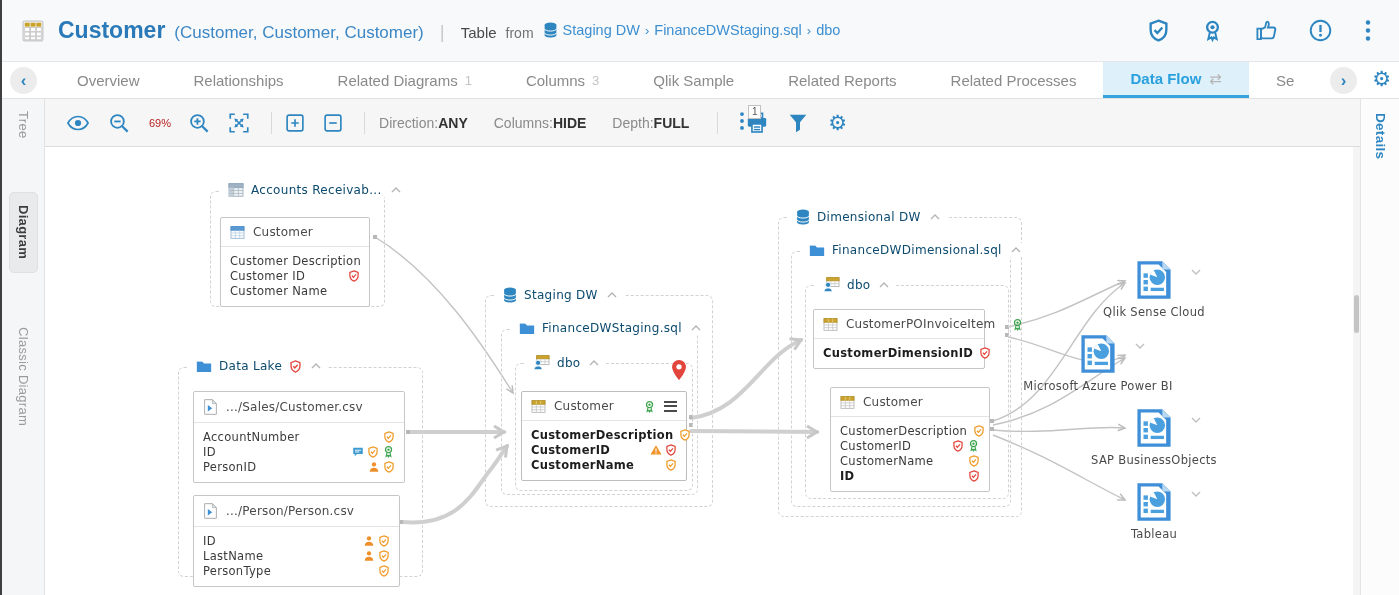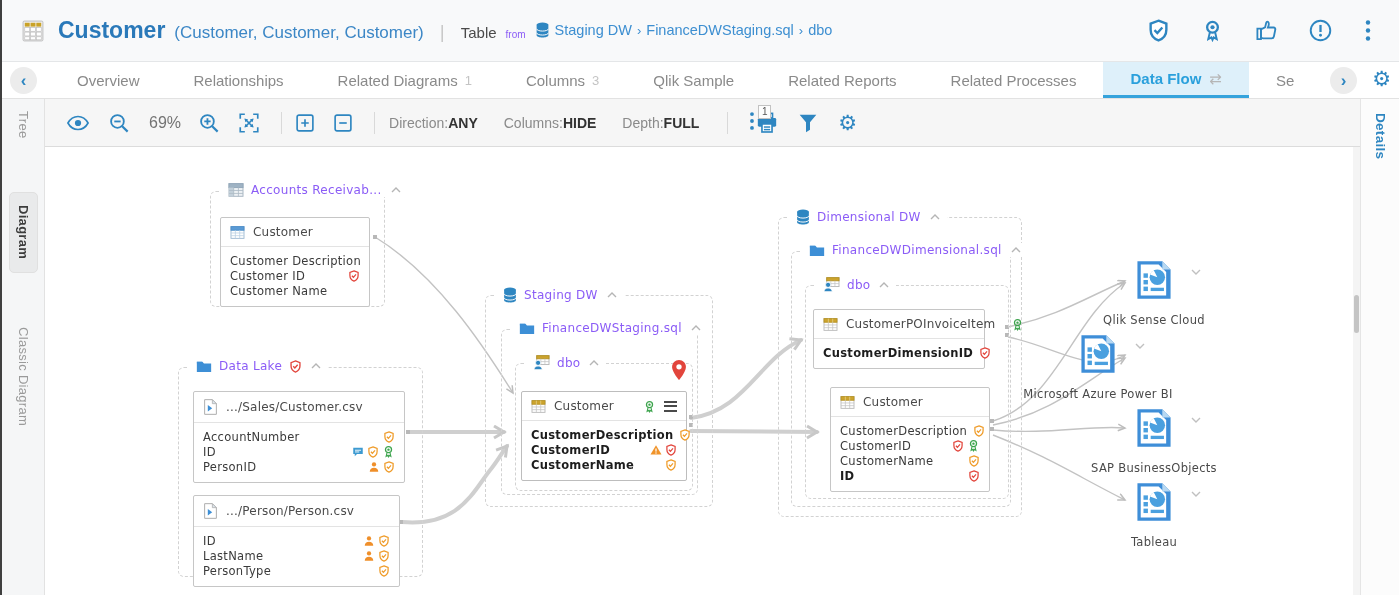--- a/index.html
+++ b/index.html
@@ -7,42 +7,42 @@
   .app { position:relative; width:1399px; height:595px; background:#fff; overflow:hidden; }
   .app::before { content:""; position:absolute; left:0; top:0; width:2px; height:100%; background:#3f3f3f; z-index:50; }
 
   
   .hdr { position:absolute; left:2px; top:0; right:0; height:62px; background:#f8f9fa; border-bottom:1px solid #e4e6e8; display:flex; align-items:center; padding:0 26px 0 20px; }
   .hdr .titlewrap { display:flex; align-items:baseline; margin-left:14px; white-space:nowrap; }
   .hdr .title { font-size:23px; color:#2a79b9; font-weight:600; }
   .hdr .aliases { font-size:17px; color:#3c87c6; margin-left:9px; }
   .hdr .vsep { color:#c9c9c9; font-size:19px; margin:0 16px; font-weight:300; }
   .hdr .otype { font-size:15px; color:#4a4a4a; }
-  .hdr .fromw { font-size:10px; color:#8b5cf6; margin:0 9px; }
+  .hdr .fromw { font-size:14px; color:#737373; margin:0 9px; }
   .crumb { display:flex; align-items:center; gap:5px; font-size:14.5px; color:#3d8fd1; }
   .crumb .sep { color:#3d8fd1; font-size:13px; }
   .hdr-icons { margin-left:auto; display:flex; align-items:center; gap:31px; color:#2e86c1; }
   .hdr-icons .hic { width:23px; height:23px; cursor:pointer; }
 
   
   .tabbar { position:absolute; left:2px; top:62px; right:0; height:37px; background:#fff; border-bottom:1px solid #e2e2e2; display:flex; align-items:stretch; padding-left:48px; overflow:hidden; }
   .circbtn { position:absolute; top:5px; width:27px; height:27px; border-radius:50%; background:#ececec; color:#2e86c1; display:flex; align-items:center; justify-content:center; font-size:17px; font-weight:bold; cursor:pointer; z-index:5; }
   .circbtn.left { left:8px; }
   .circbtn.right { right:42px; }
   .tab { display:flex; align-items:center; padding:0 27px; font-size:15px; color:#8a8a8a; cursor:pointer; white-space:nowrap; }
   .tab .cnt { margin-left:7px; font-size:13px; color:#c4c4c4; }
   .tab.active { color:#2aa0dc; background:#def0fa; border-bottom:3px solid #35a3dc; font-weight:600; }
   .tab.active .flow { color:#b6b6b6; font-weight:400; margin-left:8px; font-size:15px; }
   .tabgear { position:absolute; right:8px; top:6px; font-size:21px; color:#2e86c1; cursor:pointer; line-height:1; }
 
   
   .toolbar { position:absolute; left:45px; top:99px; width:1315px; height:48px; background:#f6f6f6; border-bottom:1px solid #dcdcdc; display:flex; align-items:center; padding:0 12px 0 22px; color:#2e86c1; }
   .tbtn { display:flex; align-items:center; justify-content:center; cursor:pointer; margin-right:20px; }
   .tsep { width:1px; height:22px; background:#d9d9d9; margin:0 14px 0 2px; }
-  .zoomlevel { font-size:16px; color:#737373; margin-right:18px; }
+  .zoomlevel { font-size:11px; color:#b91c1c; margin-right:18px; }
   .tchip { font-size:14px; color:#8a8a8a; margin:0 26px 0 0; cursor:pointer; white-space:nowrap; }
   .tchip b { color:#333; font-weight:700; }
   .kebabwrap { position:relative; cursor:pointer; margin-left:6px; }
   .kb-badge { position:absolute; left:10px; top:-6px; min-width:13px; height:14px; background:#fdfdfd; border:1px solid #c2c2c2; font-size:10px; color:#555; display:flex; align-items:center; justify-content:center; padding:0 2px; }
   .qfind { margin-left:auto; display:flex; align-items:center; background:#e9e9e9; border-radius:4px; width:372px; height:35px; padding:0 12px; margin-right:20px; }
   .qfind input { border:none; outline:none; background:transparent; font-size:16px; color:#555; margin-left:10px; width:100%; font-family:"Liberation Sans",sans-serif; }
   .qfind input::placeholder { color:#a8a8a8; }
   .gear { font-size:21px; color:#2e86c1; line-height:1; cursor:pointer; }
 
   
@@ -52,34 +52,34 @@
   .rstrip { position:absolute; right:0; top:99px; width:39px; bottom:0; background:#fcfcfc; border-left:1px solid #e5e5e5; display:flex; justify-content:center; padding-top:14px; z-index:6; }
   .rstrip .vtab { color:#2e86c1; font-weight:700; font-size:13.5px; }
 
   
   .canvas { position:absolute; left:45px; top:147px; width:1315px; height:448px; background:#fff; overflow:hidden; }
   .edges { position:absolute; left:0; top:0; z-index:1; }
   .vsb { position:absolute; right:0; top:0; bottom:0; width:7px; background:#f4f4f4; z-index:4; }
   .vsb .thumb { position:absolute; left:1px; width:5px; top:148px; height:38px; background:#c4c4c4; border-radius:3px; cursor:pointer; }
 
   .grp { position:absolute; border:1px dashed #d2d2d2; border-radius:6px; z-index:1; }
-  .grp-label { position:absolute; top:-9px; left:10px; background:#fff; padding:0 7px; display:flex; align-items:center; gap:7px; color:#8b5cf6; font:12px "DejaVu Sans", sans-serif; letter-spacing:.3px; white-space:nowrap; }
+  .grp-label { position:absolute; top:-9px; left:10px; background:#fff; padding:0 7px; display:flex; align-items:center; gap:7px; color:#0c4a6e; font:12px "DejaVu Sans", sans-serif; letter-spacing:.3px; white-space:nowrap; }
   .grp-chev { color:#b5b5b5; margin-left:2px; cursor:pointer; display:flex; }
 
   .node { position:absolute; background:#fff; border:1px solid #c6c6c6; border-radius:2px; z-index:2; font-family:"DejaVu Sans", sans-serif; cursor:pointer; }
   .nhead { display:flex; align-items:center; gap:8px; padding:7px 9px; border-bottom:1px solid #e3e3e3; color:#4a4a4a; font-size:12px; letter-spacing:.2px; white-space:nowrap; }
   .nhead .sp { flex:1; }
   .nrows { padding:6px 9px 8px; }
   .nrow { display:flex; align-items:center; gap:6px; height:15px; font-size:11.5px; color:#3a3a3a; letter-spacing:.3px; white-space:nowrap; }
   .nrow .cname { flex:1; }
   .nrow.bold .cname { font-weight:700; color:#1d1d1d; }
   .icos { display:flex; align-items:center; gap:3px; }
 
   .binode { position:absolute; width:170px; display:flex; flex-direction:column; align-items:center; z-index:2; cursor:pointer; }
-  .binode .lbl { margin-top:12px; font:11.5px "DejaVu Sans", sans-serif; color:#4a4a4a; letter-spacing:.3px; text-align:right; }
+  .binode .lbl { margin-top:4px; font:11.5px "DejaVu Sans", sans-serif; color:#4a4a4a; letter-spacing:.3px; text-align:right; }
   .binode .bchev { position:absolute; right:38px; top:2px; color:#c0c0c0; }
 
   .pin { position:absolute; z-index:3; }
   .i12 { width:12px; height:12px; flex:0 0 12px; }
   .i13 { width:13px; height:13px; flex:0 0 13px; }
   .i15 { width:15px; height:15px; flex:0 0 15px; }
   .i16 { width:16px; height:16px; flex:0 0 16px; }
   .i18 { width:18px; height:18px; flex:0 0 18px; }
   .i20 { width:20px; height:20px; flex:0 0 20px; }
   .i22 { width:22px; height:22px; flex:0 0 22px; }

